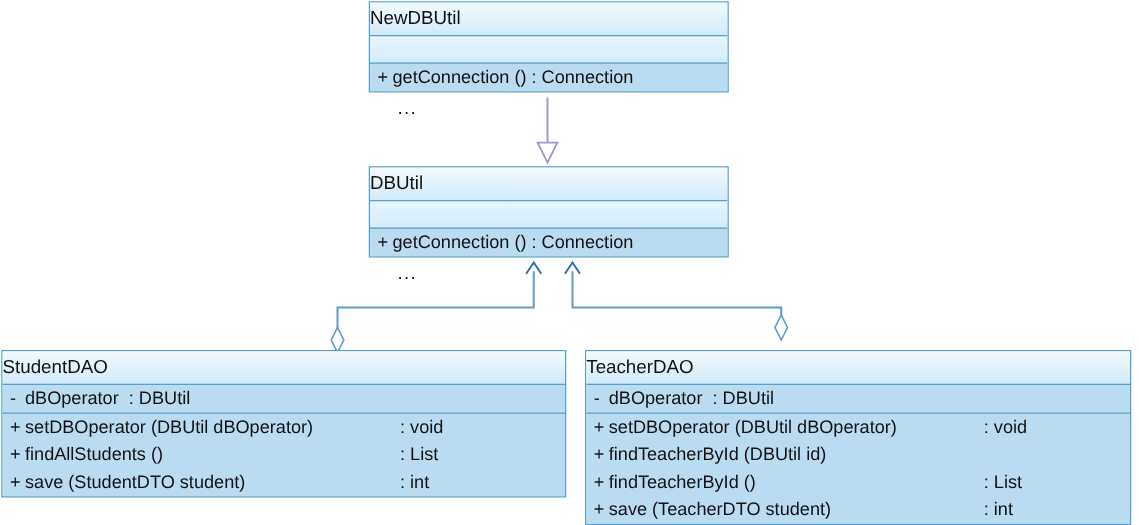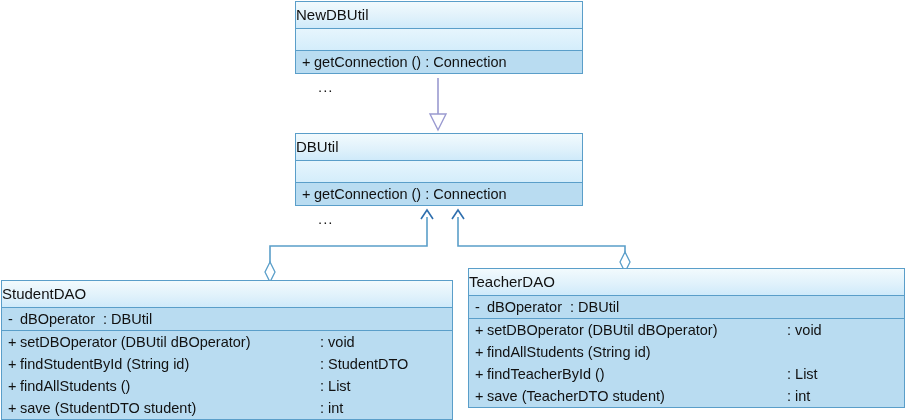--- a/index.html
+++ b/index.html
@@ -141,44 +141,41 @@
   <div class="compartment uml-attrs">
     <div class="member">
       <span class="vis">-</span><span class="sig">dBOperator</span><span class="rettype-inline">&nbsp;&nbsp;:&nbsp;</span><span class="rettype-inline">DBUtil</span>
     </div>
   </div>
   <div class="compartment uml-ops">
     <div class="member">
       <span class="vis">+</span><span class="sig">setDBOperator (DBUtil dBOperator)</span><span class="rettype"><span>:&nbsp;</span><span>void</span></span>
     </div>
     <div class="member">
-      <span class="vis">+</span><span class="sig">findStudentById (String id)</span><span class="rettype"><span>:&nbsp;</span><span>StudentDTO</span></span>
-    </div>
-    <div class="member">
       <span class="vis">+</span><span class="sig">findAllStudents ()</span><span class="rettype"><span>:&nbsp;</span><span>List</span></span>
     </div>
     <div class="member">
       <span class="vis">+</span><span class="sig">save (StudentDTO student)</span><span class="rettype"><span>:&nbsp;</span><span>int</span></span>
     </div>
   </div>
 </div>
 
-<div class="uml-class" style="left:468px; top:268px; width:437px;">
+<div class="uml-class" style="left:468px; top:280px; width:437px;">
   <div class="compartment uml-name">TeacherDAO</div>
   <div class="compartment uml-attrs">
     <div class="member">
       <span class="vis">-</span><span class="sig">dBOperator</span><span class="rettype-inline">&nbsp;&nbsp;:&nbsp;</span><span class="rettype-inline">DBUtil</span>
     </div>
   </div>
   <div class="compartment uml-ops">
     <div class="member">
       <span class="vis">+</span><span class="sig">setDBOperator (DBUtil dBOperator)</span><span class="rettype"><span>:&nbsp;</span><span>void</span></span>
     </div>
     <div class="member">
-      <span class="vis">+</span><span class="sig">findAllStudents (String id)</span>
+      <span class="vis">+</span><span class="sig">findTeacherById (DBUtil id)</span>
     </div>
     <div class="member">
       <span class="vis">+</span><span class="sig">findTeacherById ()</span><span class="rettype"><span>:&nbsp;</span><span>List</span></span>
     </div>
     <div class="member">
       <span class="vis">+</span><span class="sig">save (TeacherDTO student)</span><span class="rettype"><span>:&nbsp;</span><span>int</span></span>
     </div>
   </div>
 </div>
 

